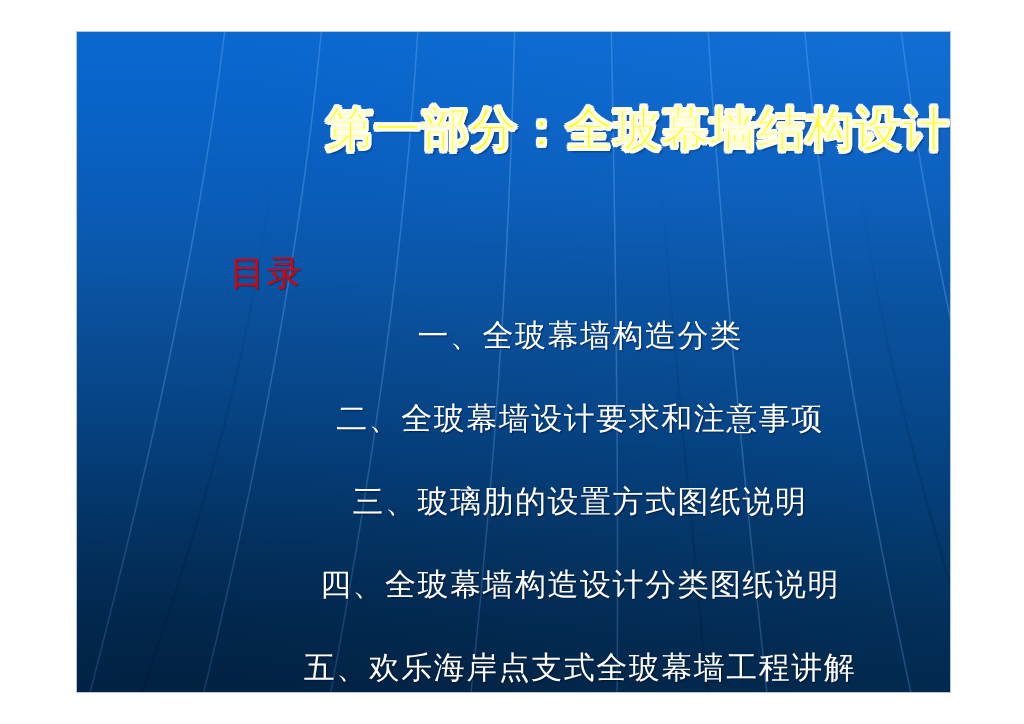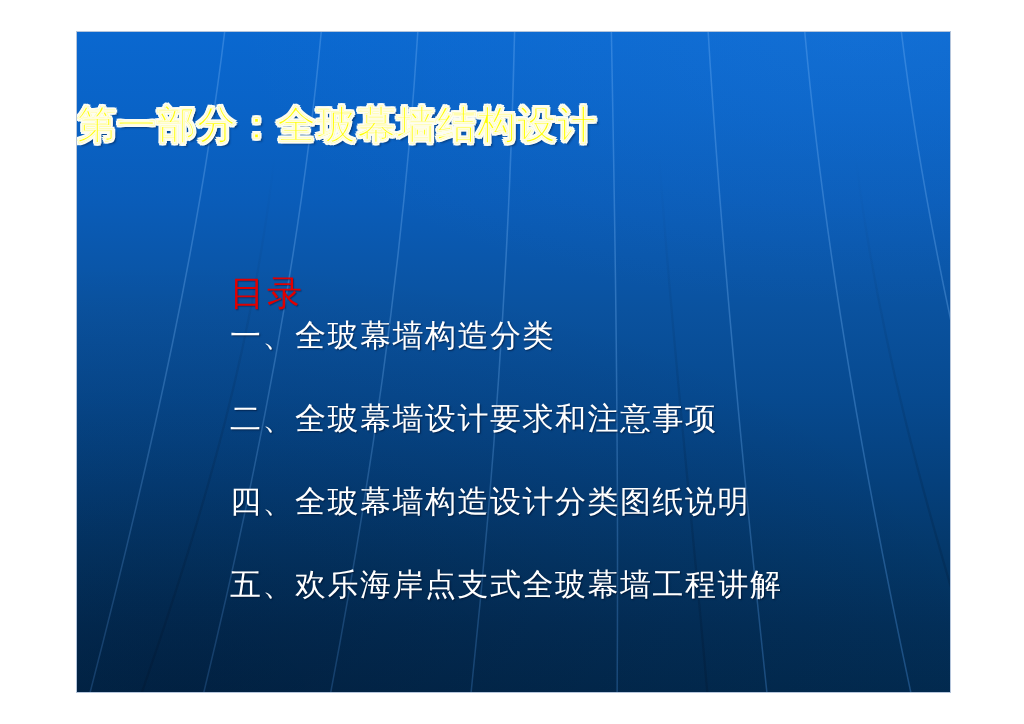--- a/index.html
+++ b/index.html
@@ -74,24 +74,24 @@
   .slide-content {
     position: absolute;
     inset: 0;
   }
 
   #slide-title {
     position: absolute;
     left: 0;
     right: 0;
     top: 72px;
-    text-align: left;
+    text-align: right;
     font-family: "DejaVu Sans", "Liberation Sans", sans-serif;
     font-weight: 700;
-    font-size: 39px;
+    font-size: 47px;
     line-height: 1.08;
     letter-spacing: 1px;
     color: #ffff00;
     white-space: nowrap;
     text-shadow:
       -1.6px -1.6px 0 #fdfdf2,
        1.6px -1.6px 0 #fdfdf2,
       -1.6px  1.6px 0 #fdfdf2,
        1.6px  1.6px 0 #fdfdf2,
       -2.2px 0 0 #fdfdf2,
@@ -105,41 +105,41 @@
   #toc-heading {
     position: absolute;
     left: 153px;
     top: 224px;
     font-family: "Liberation Serif", "DejaVu Serif", serif;
     font-size: 35px;
     line-height: 1;
     color: #e00000;
     letter-spacing: 2px;
     text-shadow: 1px 1px 1px rgba(0,10,40,0.35);
-    margin-top: 20px;
   }
 
   #toc-list {
     position: absolute;
     left: 153px;
     top: 288px;
     width: 700px;
     margin: 0;
     padding: 0;
     list-style: none;
   }
   #toc-list li {
     font-family: "Liberation Serif", "DejaVu Serif", serif;
     font-size: 31px;
     line-height: 1;
     color: #ffffff;
     letter-spacing: 1.5px;
     height: 83px;
     white-space: nowrap;
     text-shadow: 1px 1px 1.5px rgba(0,8,30,0.55);
+    text-align: center;
   }
 </style>
 </head>
 <body>
 
 <div id="page">
 
   <div id="slide">
 
     <div class="slide-bg"></div>
@@ -202,19 +202,20 @@
 
     <div class="slide-content">
 
       <div id="slide-title">第一部分：全玻幕墙结构设计</div>
 
       <div id="toc-heading">目录</div>
 
       <ul id="toc-list">
         <li>一、全玻幕墙构造分类</li>
         <li>二、全玻幕墙设计要求和注意事项</li>
+        <li>三、玻璃肋的设置方式图纸说明</li>
         <li>四、全玻幕墙构造设计分类图纸说明</li>
         <li>五、欢乐海岸点支式全玻幕墙工程讲解</li>
       </ul>
 
     </div>
   </div>
 </div>
 
 </body></html>

